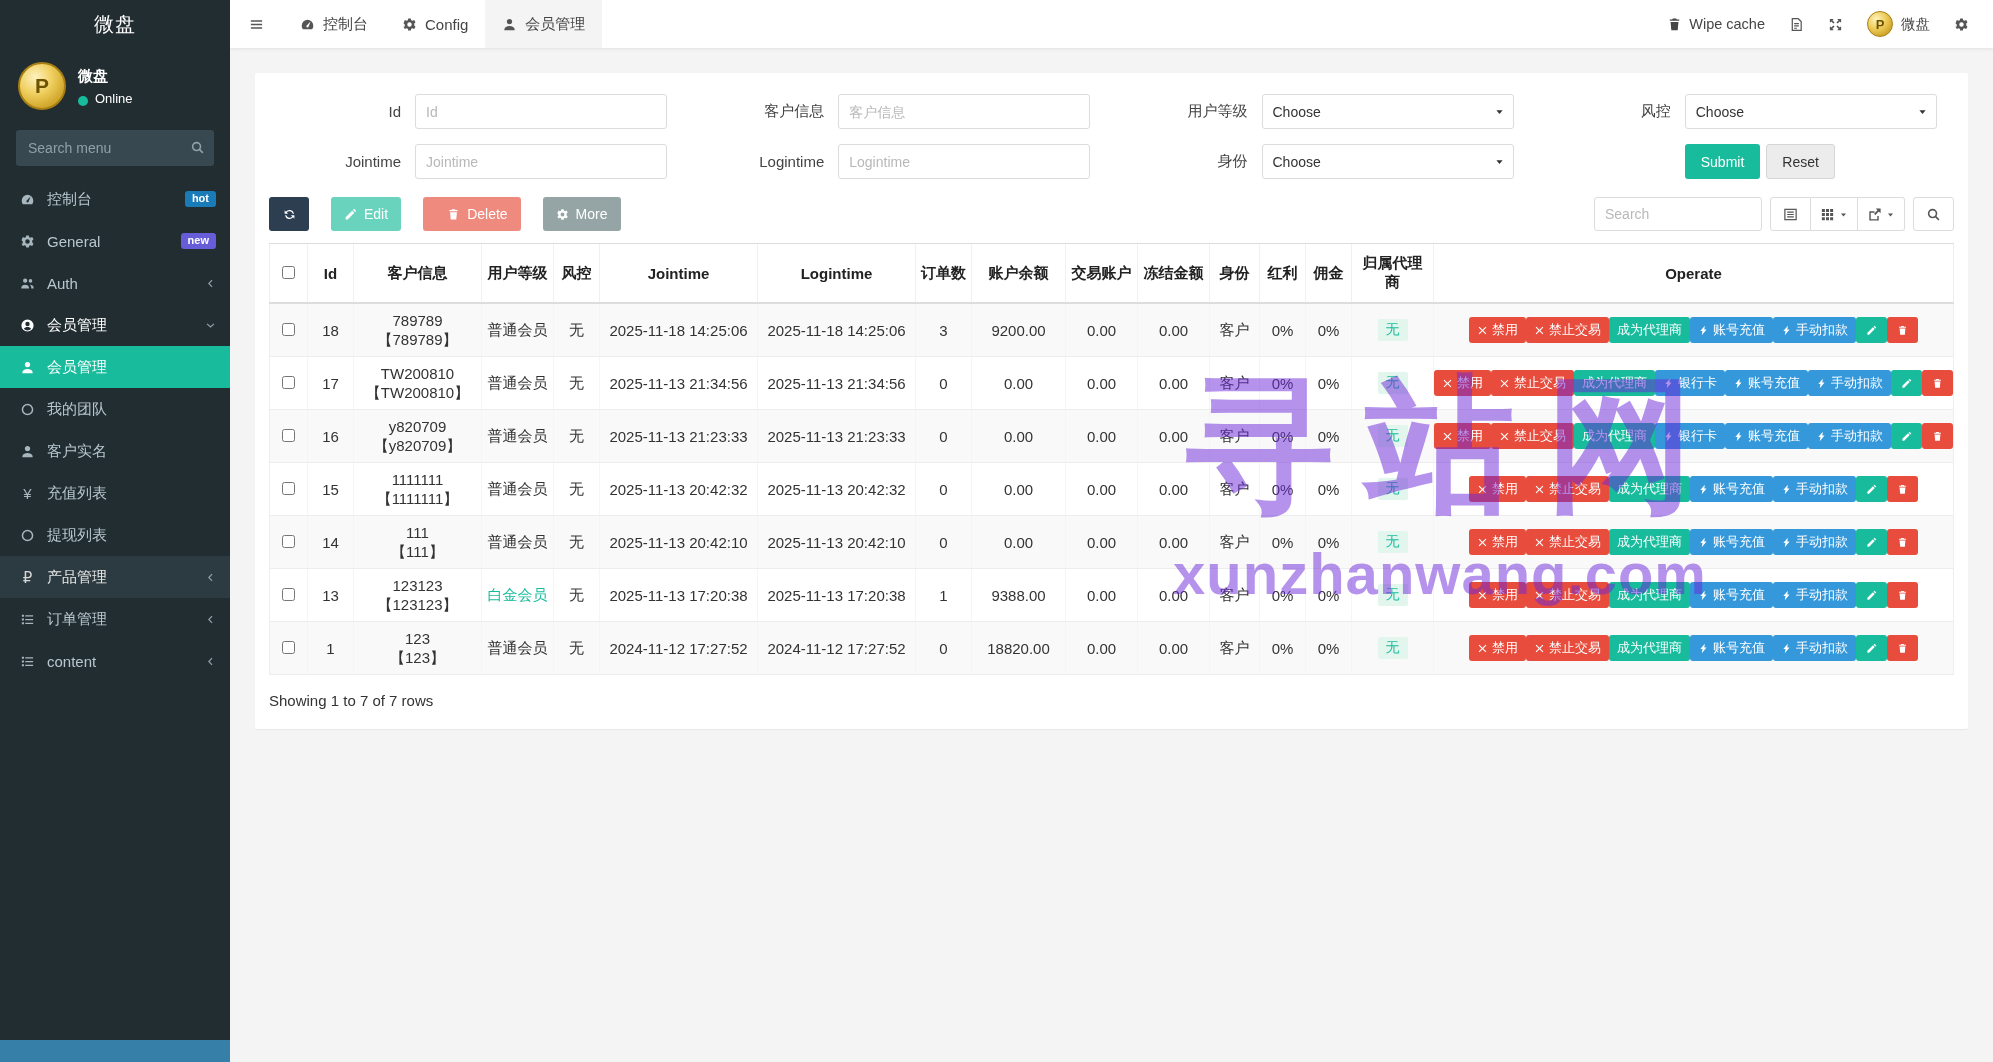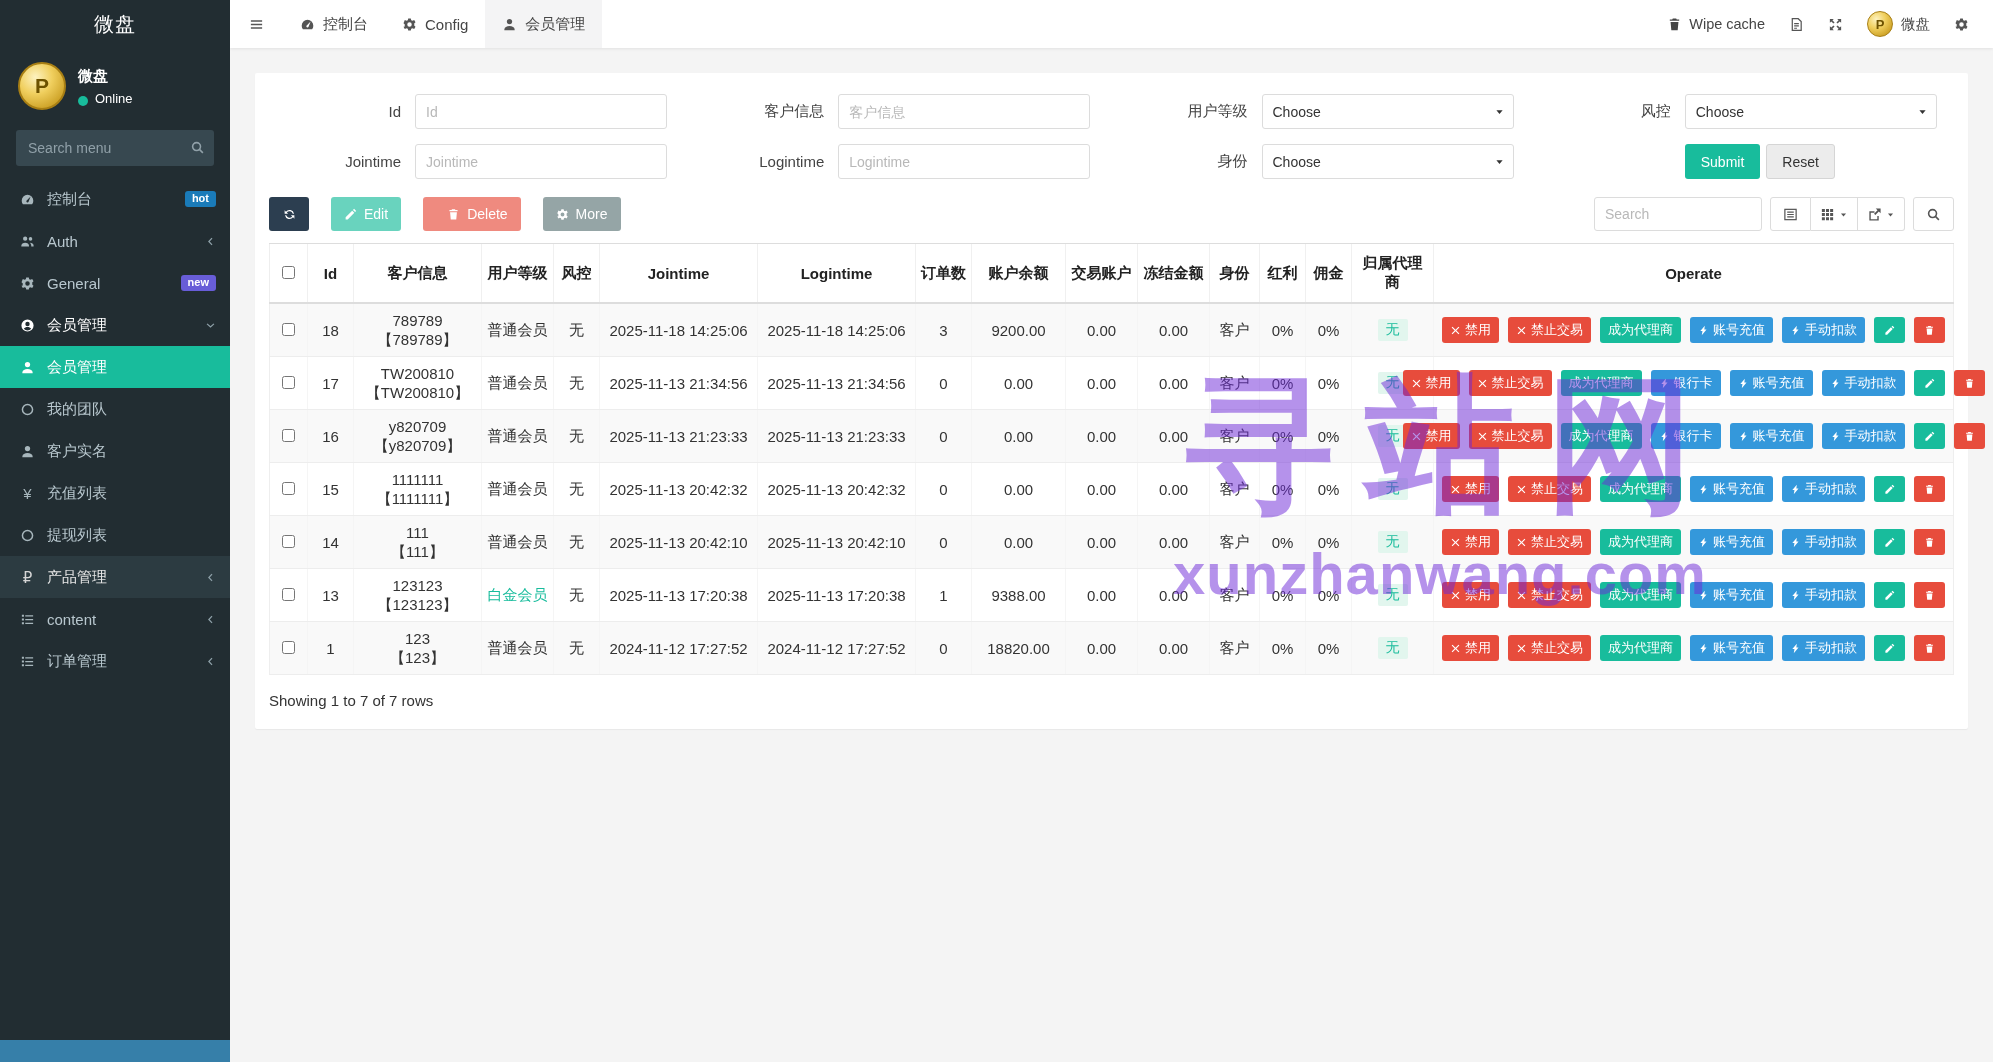--- a/index.html
+++ b/index.html
@@ -82,21 +82,21 @@
   .table-wrap { margin:0 14px; }
   table { width:100%; border-collapse:collapse; table-layout:fixed; border:1px solid #eee; }
   th { font-weight:bold; text-align:center; padding:10px 4px; border-top:1px solid #ddd; border-bottom:2px solid #ddd; border-left:1px solid #f0f0f0; font-size:15px; color:#222; }
   th:first-child { border-left:none; }
   td { text-align:center; padding:7px 4px; border-bottom:1px solid #ededed; border-left:1px solid #f5f5f5; font-size:15px; color:#333; vertical-align:middle; white-space:nowrap; }
   td:first-child { border-left:none; }
   tr.striped { background:#f9f9f9; }
   .cust { line-height:19px; white-space:normal; }
   .level-green { color:#18bc9c; }
   .badge-none { display:inline-block; background:#e2f6ee; color:#1abc9c; padding:2px 8px; border-radius:2px; font-size:14px; }
-  .ops { display:flex; align-items:center; justify-content:center; gap:9px; }
+  .ops { display:flex; align-items:center; justify-content:center; gap:0; }
   .op { border:none; border-radius:3px; color:#fff; font-size:13px; height:26px; display:inline-flex; align-items:center; gap:4px; padding:0 8px; cursor:pointer; white-space:nowrap; font-family:inherit; }
   .op .ic svg { width:11px; height:11px; }
   .op.red { background:#e74c3c; } .op.green { background:#18bc9c; } .op.blue { background:#3498db; }
   .op.icon-only { padding:0 10px; }
   .showing { margin:17px 14px 0; font-size:15px; color:#333; }
 
   .watermark { position:absolute; left:1115px; top:345px; width:650px; text-align:center; color:#6d28d9; opacity:.5; z-index:30; pointer-events:none; font-weight:bold; }
   .wm1 { font-size:148px; letter-spacing:32px; margin-right:-32px; line-height:1.35; }
   .wm2 { font-size:58px; letter-spacing:1px; line-height:1; }
 </style>
@@ -132,41 +132,41 @@
           <span class="ic">
             <svg viewBox="0 0 16 16" fill="currentColor">
               <path d="M8 3a6.2 6.2 0 0 0-6.2 6.2c0 1.4.5 2.7 1.3 3.8h9.8a6.2 6.2 0 0 0 1.3-3.8A6.2 6.2 0 0 0 8 3zm1 7.7a1.3 1.3 0 0 1-2.1-1.5l4.4-4.3-2.3 5.8z"></path>
             </svg>
           </span>
           <span>控制台</span>
           <span class="mbadge" style="background:#1a7bb9">hot</span>
         </li>
         <li class="">
           <span class="ic">
+            <svg viewBox="0 0 16 16">
+              <path fill="currentColor" fill-rule="evenodd" d="M6.6 1.5h2.8l.4 1.9c.5.2 1 .4 1.4.7l1.8-.9 1.4 2.4-1.4 1.3a5 5 0 0 1 0 2.2l1.4 1.3-1.4 2.4-1.8-.9c-.4.3-.9.5-1.4.7l-.4 1.9H6.6l-.4-1.9a5.6 5.6 0 0 1-1.4-.7l-1.8.9-1.4-2.4L3 10.1a5 5 0 0 1 0-2.2L1.6 6.6 3 3.2l1.8.9c.4-.3.9-.5 1.4-.7zM8 5.6a2.4 2.4 0 1 0 0 4.8 2.4 2.4 0 0 0 0-4.8z"></path>
+            </svg>
+          </span>
+          <span>General</span>
+          <span class="mbadge" style="background:#685dd8">new</span>
+        </li>
+        <li class="">
+          <span class="ic">
             <svg viewBox="0 0 16 16" fill="currentColor">
               <circle cx="5.5" cy="5" r="2.3"></circle>
               <path d="M1.4 12.6c0-2.1 1.9-3.3 4.1-3.3s4.1 1.2 4.1 3.3v.7H1.4z"></path>
               <circle cx="11.2" cy="5.2" r="1.9"></circle>
               <path d="M10.6 9.3c2 0 3.9 1.1 3.9 3v1h-2.5v-.7c0-1.3-.5-2.4-1.4-3.3z"></path>
             </svg>
           </span>
           <span>Auth</span>
           <span class="chev"><svg viewBox="0 0 16 16" fill="none" stroke="currentColor" stroke-width="1.8">
               <path d="M10.2 3 5.6 8l4.6 5"></path>
             </svg></span>
         </li>
-        <li class="">
-          <span class="ic">
-            <svg viewBox="0 0 16 16">
-              <path fill="currentColor" fill-rule="evenodd" d="M6.6 1.5h2.8l.4 1.9c.5.2 1 .4 1.4.7l1.8-.9 1.4 2.4-1.4 1.3a5 5 0 0 1 0 2.2l1.4 1.3-1.4 2.4-1.8-.9c-.4.3-.9.5-1.4.7l-.4 1.9H6.6l-.4-1.9a5.6 5.6 0 0 1-1.4-.7l-1.8.9-1.4-2.4L3 10.1a5 5 0 0 1 0-2.2L1.6 6.6 3 3.2l1.8.9c.4-.3.9-.5 1.4-.7zM8 5.6a2.4 2.4 0 1 0 0 4.8 2.4 2.4 0 0 0 0-4.8z"></path>
-            </svg>
-          </span>
-          <span>General</span>
-          <span class="mbadge" style="background:#685dd8">new</span>
-        </li>
         <li class="bold ">
           <span class="ic">
             <svg viewBox="0 0 16 16" fill="currentColor">
               <path d="M8 1.5A6.5 6.5 0 1 0 8 14.5 6.5 6.5 0 0 0 8 1.5zm0 2.6a2.35 2.35 0 1 1 0 4.7 2.35 2.35 0 0 1 0-4.7zm0 9.2a5.2 5.2 0 0 1-3.9-1.8c.8-1.3 2.3-2 3.9-2s3.1.7 3.9 2A5.2 5.2 0 0 1 8 13.3z"></path>
             </svg>
           </span>
           <span>会员管理</span>
           <span class="chev"><svg viewBox="0 0 16 16" fill="none" stroke="currentColor" stroke-width="1.8">
               <path d="M3 5.6 8 10.2 13 5.6"></path>
             </svg></span>
@@ -219,32 +219,32 @@
           <span class="chev"><svg viewBox="0 0 16 16" fill="none" stroke="currentColor" stroke-width="1.8">
               <path d="M10.2 3 5.6 8l4.6 5"></path>
             </svg></span>
         </li>
         <li class="">
           <span class="ic">
             <svg viewBox="0 0 16 16" fill="currentColor">
               <path d="M2 3h2.2v2H2zM2 7h2.2v2H2zM2 11h2.2v2H2zM5.6 3.4H14v1.3H5.6zM5.6 7.4H14v1.3H5.6zM5.6 11.4H14v1.3H5.6z"></path>
             </svg>
           </span>
-          <span>content</span>
+          <span>订单管理</span>
           <span class="chev"><svg viewBox="0 0 16 16" fill="none" stroke="currentColor" stroke-width="1.8">
               <path d="M10.2 3 5.6 8l4.6 5"></path>
             </svg></span>
         </li>
         <li class="">
           <span class="ic">
             <svg viewBox="0 0 16 16" fill="currentColor">
               <path d="M2 3h2.2v2H2zM2 7h2.2v2H2zM2 11h2.2v2H2zM5.6 3.4H14v1.3H5.6zM5.6 7.4H14v1.3H5.6zM5.6 11.4H14v1.3H5.6z"></path>
             </svg>
           </span>
-          <span>订单管理</span>
+          <span>content</span>
           <span class="chev"><svg viewBox="0 0 16 16" fill="none" stroke="currentColor" stroke-width="1.8">
               <path d="M10.2 3 5.6 8l4.6 5"></path>
             </svg></span>
         </li>
       </ul>
     </nav>
   <div class="sidebar-bottom"></div>
 </aside>
 
 <div class="main">

